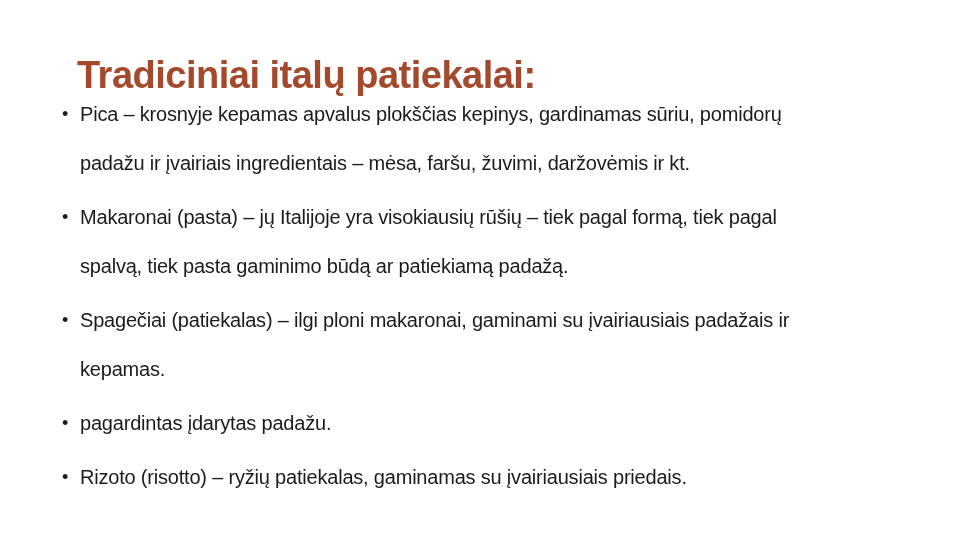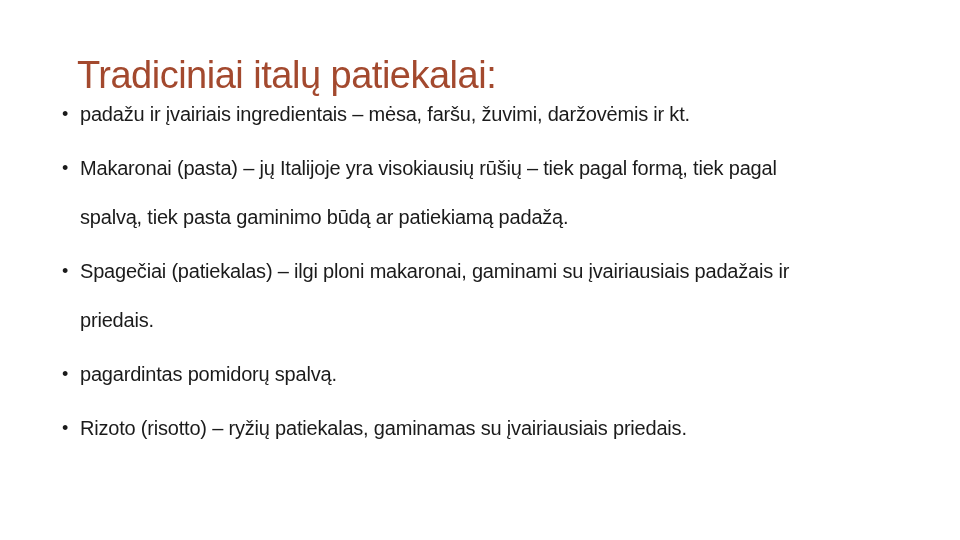--- a/index.html
+++ b/index.html
@@ -18,21 +18,21 @@
     position: absolute;
     inset: 0;
     background: #ffffff;
   }
   .slide-title {
     position: absolute;
     left: 77px;
     top: 24px;
     font-size: 38px;
     line-height: 52px;
-    font-weight: 400;
+    font-weight: 700;
     letter-spacing: -0.5px;
     color: #a3492e;
     white-space: nowrap;
   }
   .content {
     position: absolute;
     left: 62px;
     top: 90px;
     right: 20px;
   }
@@ -65,44 +65,45 @@
 
 <div class="slide">
 
   <h1 class="slide-title">Tradiciniai italų patiekalai:</h1>
 
   <div class="content">
 
     <div class="bullet">
       <span class="marker">•</span>
       <div class="lines">
+        <div class="line">Pica – krosnyje kepamas apvalus plokščias kepinys, gardinamas sūriu, pomidorų</div>
         <div class="line">padažu ir įvairiais ingredientais – mėsa, faršu, žuvimi, daržovėmis ir kt.</div>
       </div>
     </div>
 
     <div class="bullet">
       <span class="marker">•</span>
       <div class="lines">
         <div class="line">Makaronai (pasta) – jų Italijoje yra visokiausių rūšių – tiek pagal formą, tiek pagal</div>
         <div class="line">spalvą, tiek pasta gaminimo būdą ar patiekiamą padažą.</div>
       </div>
     </div>
 
     <div class="bullet">
       <span class="marker">•</span>
       <div class="lines">
         <div class="line">Spagečiai (patiekalas) – ilgi ploni makaronai, gaminami su įvairiausiais padažais ir</div>
-        <div class="line">priedais.</div>
+        <div class="line">kepamas.</div>
       </div>
     </div>
 
     <div class="bullet">
       <span class="marker">•</span>
       <div class="lines">
-        <div class="line">pagardintas pomidorų spalvą.</div>
+        <div class="line">pagardintas įdarytas padažu.</div>
       </div>
     </div>
 
     <div class="bullet">
       <span class="marker">•</span>
       <div class="lines">
         <div class="line">Rizoto (risotto) – ryžių patiekalas, gaminamas su įvairiausiais priedais.</div>
       </div>
     </div>
 

